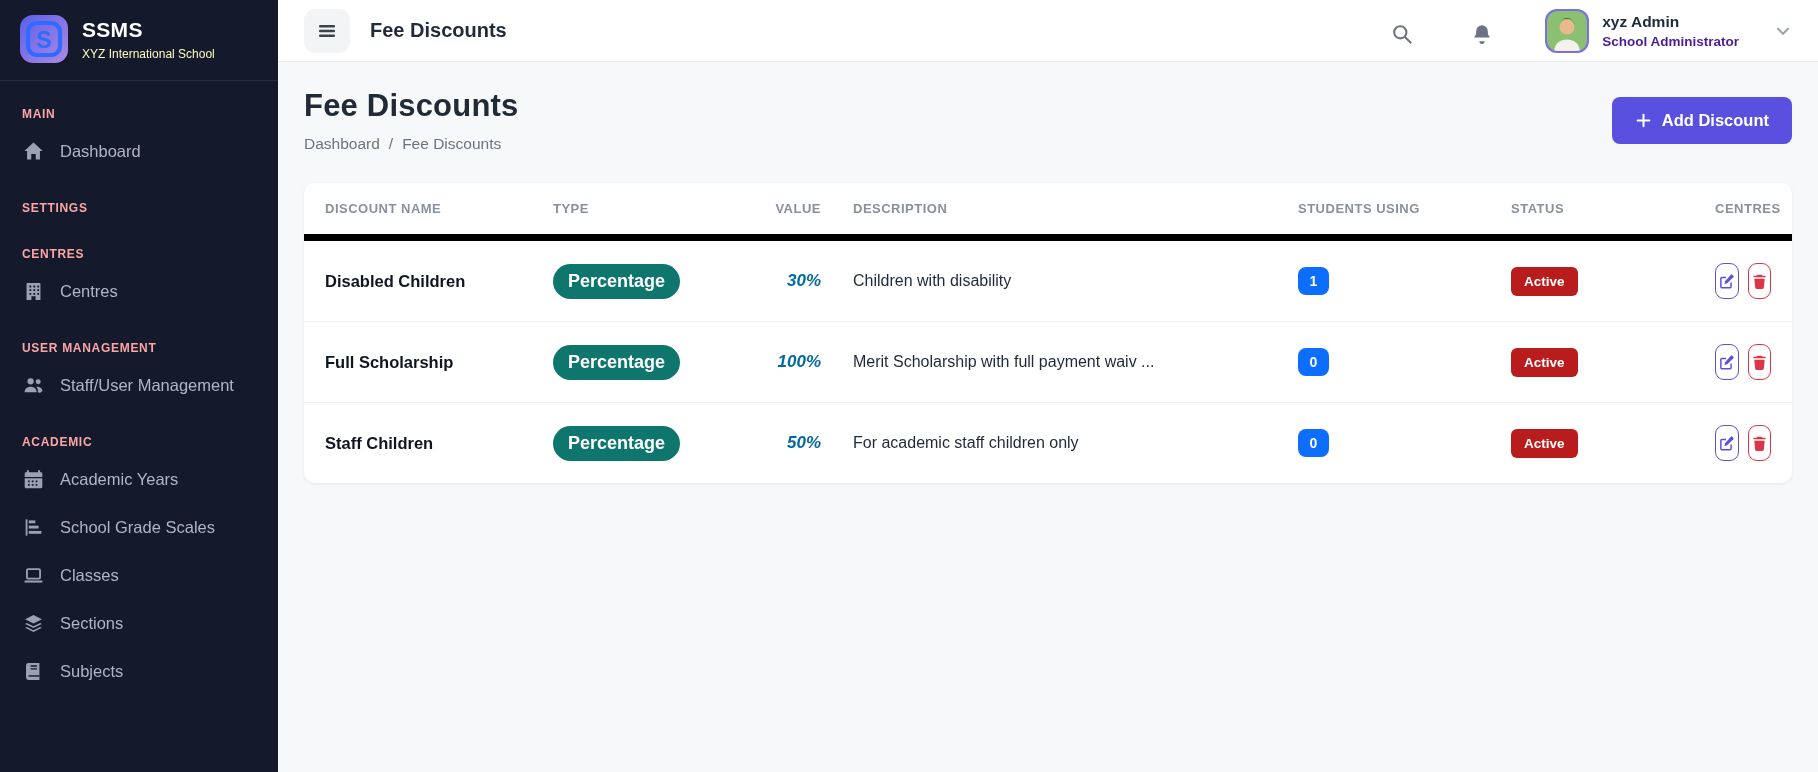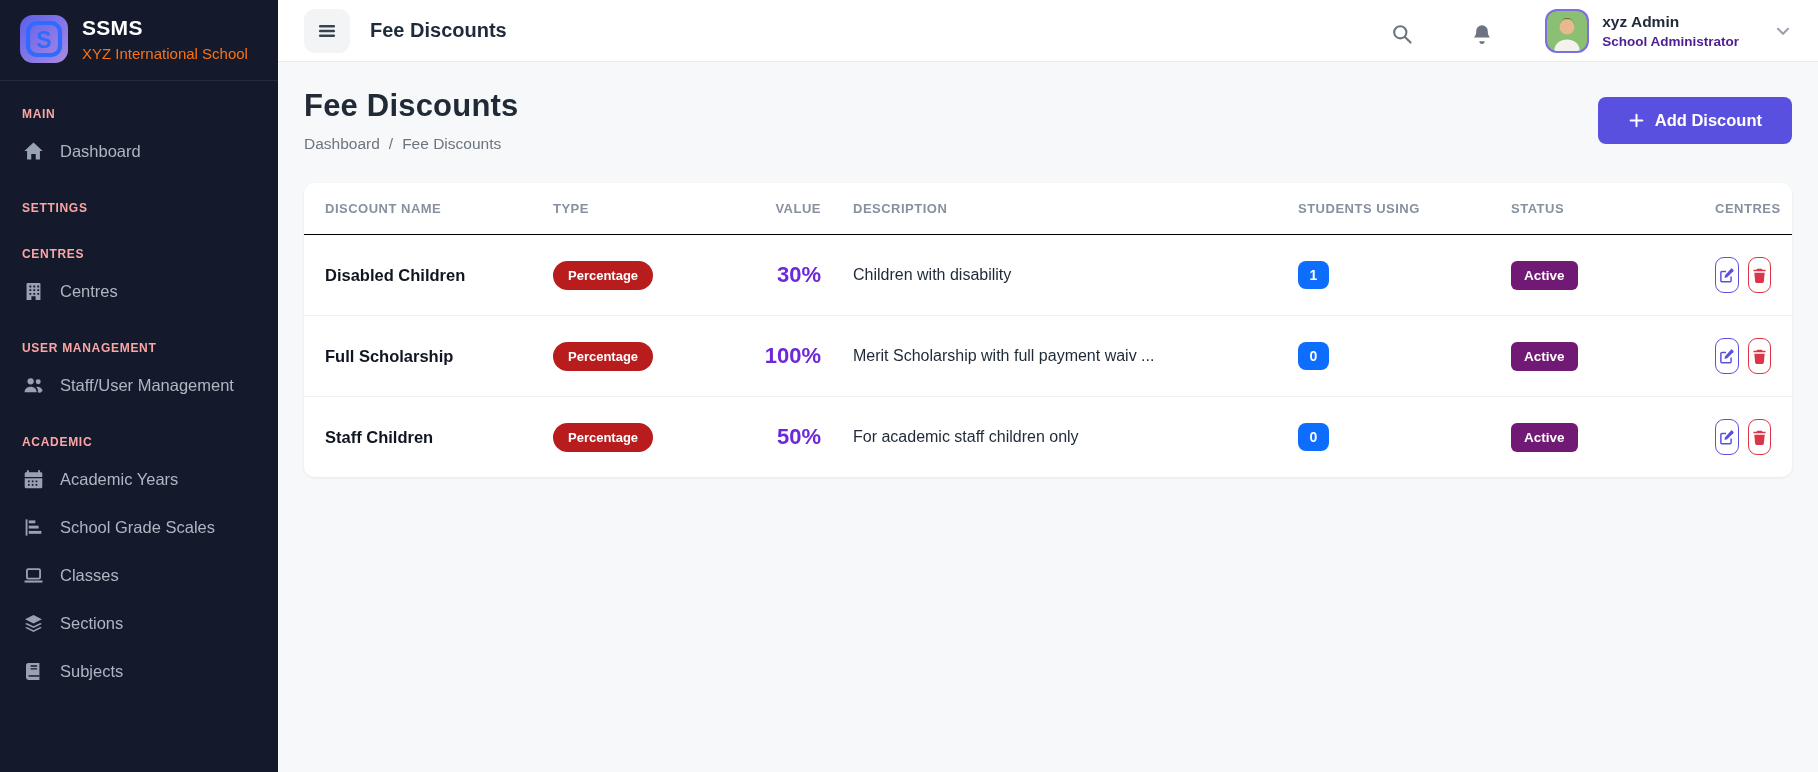--- a/index.html
+++ b/index.html
@@ -4,21 +4,21 @@
 <style>
   * { margin:0; padding:0; box-sizing:border-box; }
   html,body { width:1818px; height:772px; overflow:hidden; font-family:"Liberation Sans", sans-serif; background:#f6f8fa; }
   .app { display:flex; width:1818px; height:772px; }
 
   
   .sidebar { width:278px; height:772px; background:#141a2b; flex-shrink:0; overflow:hidden; }
   .brand { display:flex; align-items:center; gap:14px; padding:15px 20px 17px 20px; border-bottom:1px solid rgba(255,255,255,0.08); }
   .brand-logo { width:48px; height:48px; border-radius:13px; background:linear-gradient(135deg,#5b5fe9 0%,#8d79e6 60%,#a98ae0 100%); display:flex; align-items:center; justify-content:center; flex-shrink:0; }
   .brand-name { color:#ffffff; font-size:21px; font-weight:700; letter-spacing:.3px; }
-  .brand-sub { color:#f97316; font-size:15px; margin-top:5px; }
+  .brand-sub { color:#fef9c3; font-size:12px; margin-top:5px; }
   .nav-section-label { padding:26px 22px 6px 22px; font-size:12px; font-weight:700; letter-spacing:.7px; color:#fca5a5; }
   .nav-item { display:flex; align-items:center; gap:16px; padding:13px 22px; color:#aeb6c2; font-size:16.5px; cursor:pointer; text-decoration:none; }
   .nav-icon { width:22px; height:22px; color:#99a2b1; display:flex; align-items:center; justify-content:center; flex-shrink:0; }
   .nav-icon svg { width:21px; height:21px; }
 
   
   .main { flex:1; display:flex; flex-direction:column; height:760px; }
   .topbar { height:62px; background:#ffffff; border-bottom:1px solid #e8eaee; display:flex; align-items:center; padding:0 26px; flex-shrink:0; }
   .hamburger { width:46px; height:44px; background:#f2f4f6; border:none; border-radius:11px; display:flex; align-items:center; justify-content:center; cursor:pointer; }
   .hamburger svg { width:20px; height:20px; color:#3a4450; }
@@ -35,38 +35,38 @@
   .user-role { font-size:13.5px; color:#4c1d95; margin-top:3px;font-weight:bold; }
   .chev { margin-left:22px; color:#9aa3ae; display:flex; }
   .chev svg { width:18px; height:18px; }
 
   
   .content { flex:1; padding:26px 26px 0 26px; overflow:hidden; }
   .page-head { display:flex; justify-content:space-between; align-items:center; }
   .page-title { font-size:31px; font-weight:700; color:#212b36; letter-spacing:.2px; }
   .breadcrumb { margin-top:11px; font-size:15.5px; color:#6c757d; display:flex; gap:9px; }
   .breadcrumb a { color:#6c757d; text-decoration:none; }
-  .btn-primary { background:#5a50e0; color:#ffffff; border:none; border-radius:8px; height:47px; padding:0 30px; font-size:16.5px; font-weight:600; display:flex; align-items:center; gap:10px; cursor:pointer; font-family:"Liberation Sans",sans-serif; }
+  .btn-primary { background:#5a50e0; color:#ffffff; border:none; border-radius:8px; height:47px; padding:0 23px; font-size:16.5px; font-weight:600; display:flex; align-items:center; gap:10px; cursor:pointer; font-family:"Liberation Sans",sans-serif; }
   .btn-primary svg { width:17px; height:17px; }
 
   
   .card { margin-top:30px; background:#ffffff; border-radius:10px; box-shadow:0 1px 3px rgba(20,26,43,.07); overflow:hidden; }
   table { width:100%; border-collapse:collapse; table-layout:fixed; }
   col.c-name{width:233px} col.c-type{width:200px} col.c-value{width:100px} col.c-desc{width:445px} col.c-students{width:213px} col.c-status{width:204px} col.c-actions{width:auto}
-  th { text-align:left; font-size:13px; font-weight:700; color:#87909e; letter-spacing:.5px; padding:18px 16px; border-bottom:1px solid #000000; white-space:nowrap; }
+  th { text-align:left; font-size:13px; font-weight:700; color:#87909e; letter-spacing:.5px; padding:18px 16px; border-bottom:7px solid #000000; white-space:nowrap; }
   th:first-child, td:first-child { padding-left:21px; }
   th.right, td.right { text-align:right; }
   th:last-child, td:last-child { padding-right:21px; }
   td { padding:22px 16px; border-bottom:1px solid #eef0f3; vertical-align:middle; font-size:16px; color:#1f2937; }
   tr:last-child td { border-bottom:none; }
   .cell-name { font-weight:700; color:#0f1620; font-size:16.5px; }
-  .badge-type { display:inline-block; background:#b91c1c; color:#ffffff; font-size:13px; font-weight:600; padding:7px 15px; border-radius:20px; }
-  .cell-value { font-weight:700; color:#6d28d9; font-size:22px; }
+  .badge-type { display:inline-block; background:#0f766e; color:#ffffff; font-size:18px; font-weight:600; padding:7px 15px; border-radius:20px; }
+  .cell-value { font-weight:700; color:#0369a1; font-size:17px;font-style:italic; }
   .badge-count { display:inline-block; background:#0d6efd; color:#ffffff; font-size:14px; font-weight:600; min-width:31px; text-align:center; padding:6px 8px; border-radius:8px; }
-  .badge-status { display:inline-block; background:#701a75; color:#ffffff; font-size:13.5px; font-weight:600; padding:7px 13px; border-radius:6px; }
+  .badge-status { display:inline-block; background:#b91c1c; color:#ffffff; font-size:13.5px; font-weight:600; padding:7px 13px; border-radius:6px; }
   .actions { display:flex; gap:9px; justify-content:flex-end; }
   .act-btn { width:38px; height:36px; border-radius:9px; background:#ffffff; display:flex; align-items:center; justify-content:center; cursor:pointer; }
   .act-btn svg { width:17px; height:17px; }
   .act-edit { border:1.5px solid #5a50e0; color:#5a50e0; }
   .act-del { border:1.5px solid #dc3545; color:#dc3545; }
 </style>
 </head>
 <body>
 
 <div class="app">

